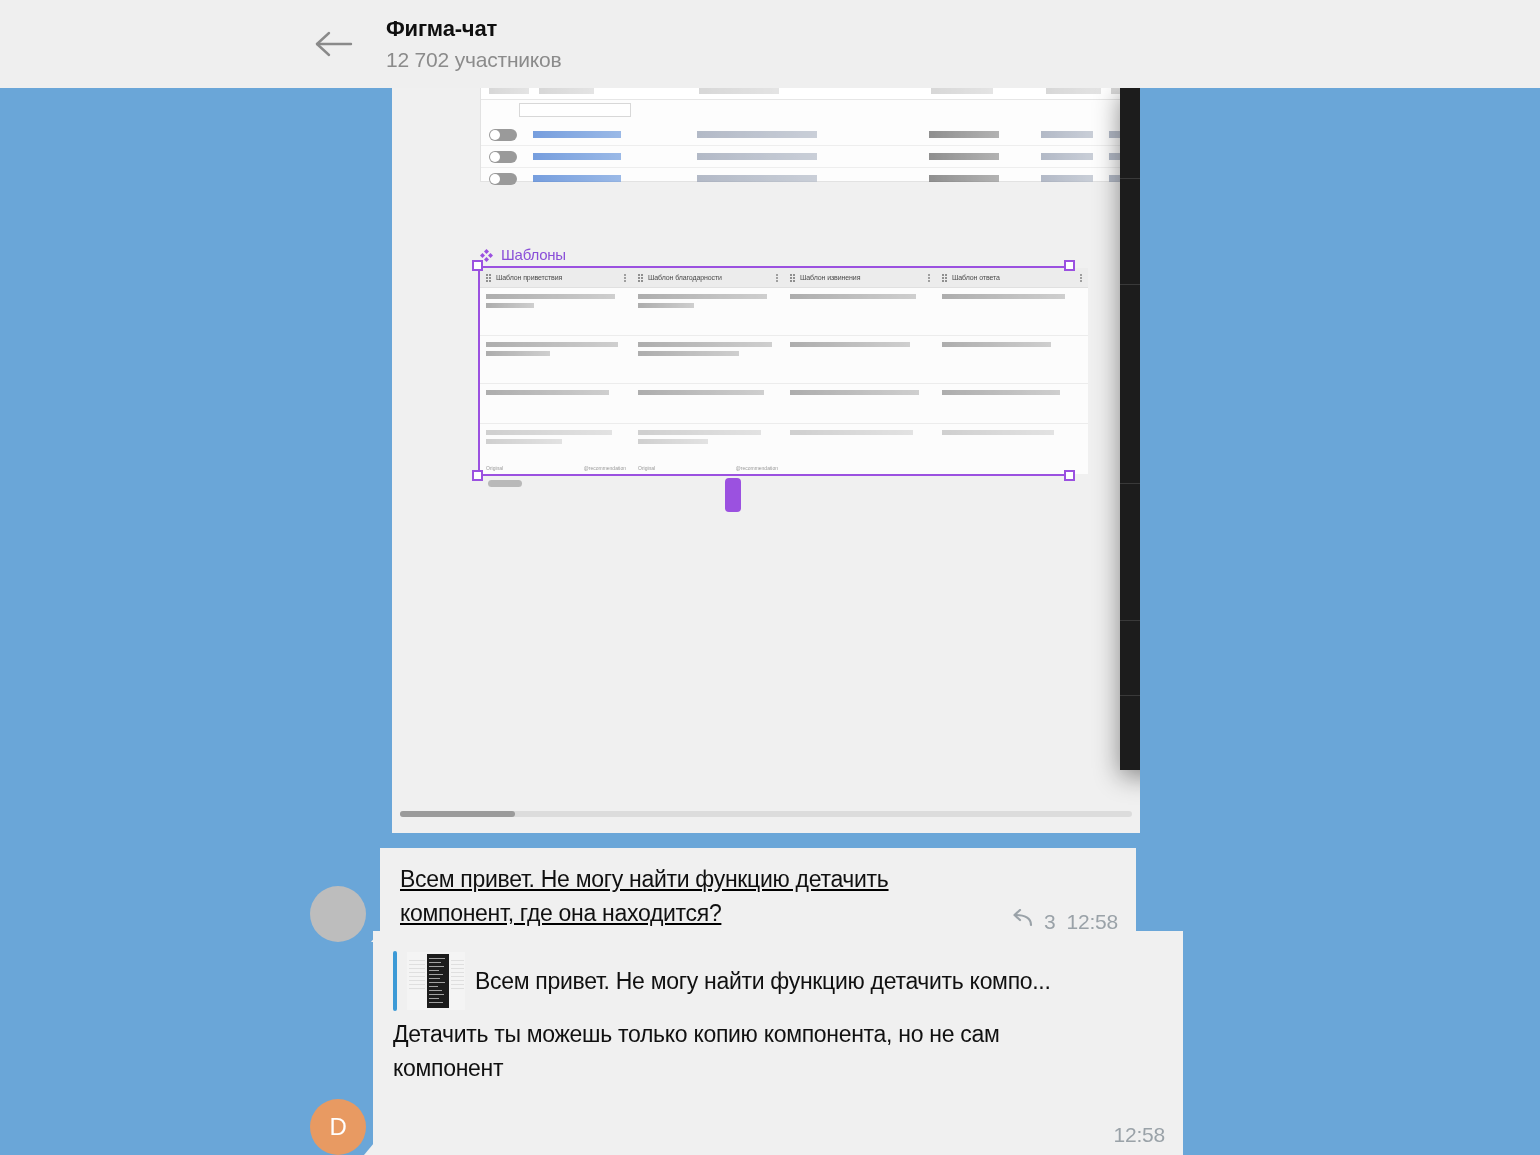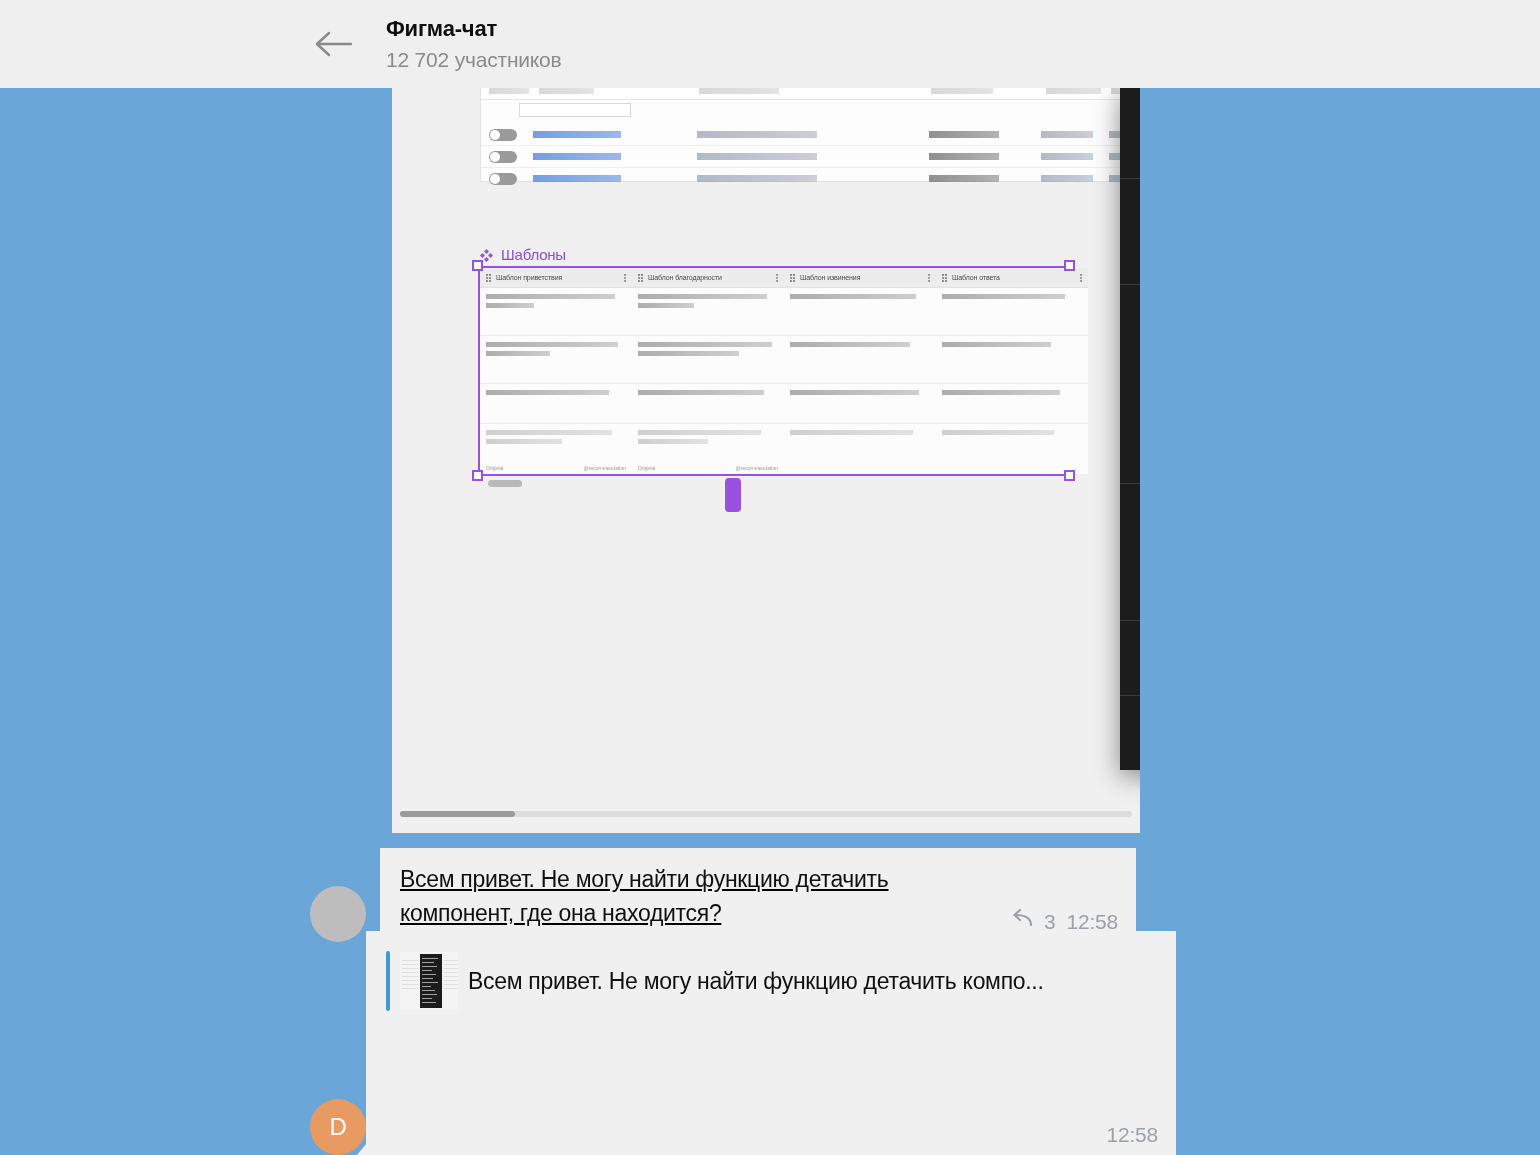--- a/index.html
+++ b/index.html
@@ -627,21 +627,21 @@
           <span class="reply-count">3</span>
           <span>12:58</span>
         </div>
       </div>
     </div>
 
     <div class="msg-row" style="left:310px; top:843px;">
       <div class="avatar" style="background:#e89a62;">
         <span>D</span>
       </div>
-      <div class="bubble" style="margin-left:0; width:810px; min-height:224px; padding-top:20px;">
+      <div class="bubble" style="margin-left:7px; width:810px; min-height:224px; padding-top:20px;">
         <div class="bubble-tail"></div>
 
         <div class="reply-quote">
           <div class="reply-bar"></div>
           <div class="reply-thumb">
             <div class="mini-table"></div>
             <div class="mini-table2"></div>
             <div class="mini-menu">
               <i style="top:4px;width:16px"></i>
                 <i style="top:8px;width:12px"></i>
@@ -653,20 +653,22 @@
                 <i style="top:32px;width:9px"></i>
               <i style="top:36px;width:13px"></i>
                 <i style="top:40px;width:15px"></i>
               <i style="top:44px;width:10px"></i>
                 <i style="top:48px;width:14px"></i>
             </div>
           </div>
           <div class="reply-text">Всем привет. Не могу найти функцию детачить компо...</div>
         </div>
 
+        <div class="msg-text">Детачить ты можешь только копию компонента, но не сам
+компонент</div>
         <div class="msg-meta">
           <span>12:58</span>
         </div>
       </div>
     </div>
 
   </div>
 </div>
 
 </body></html>

